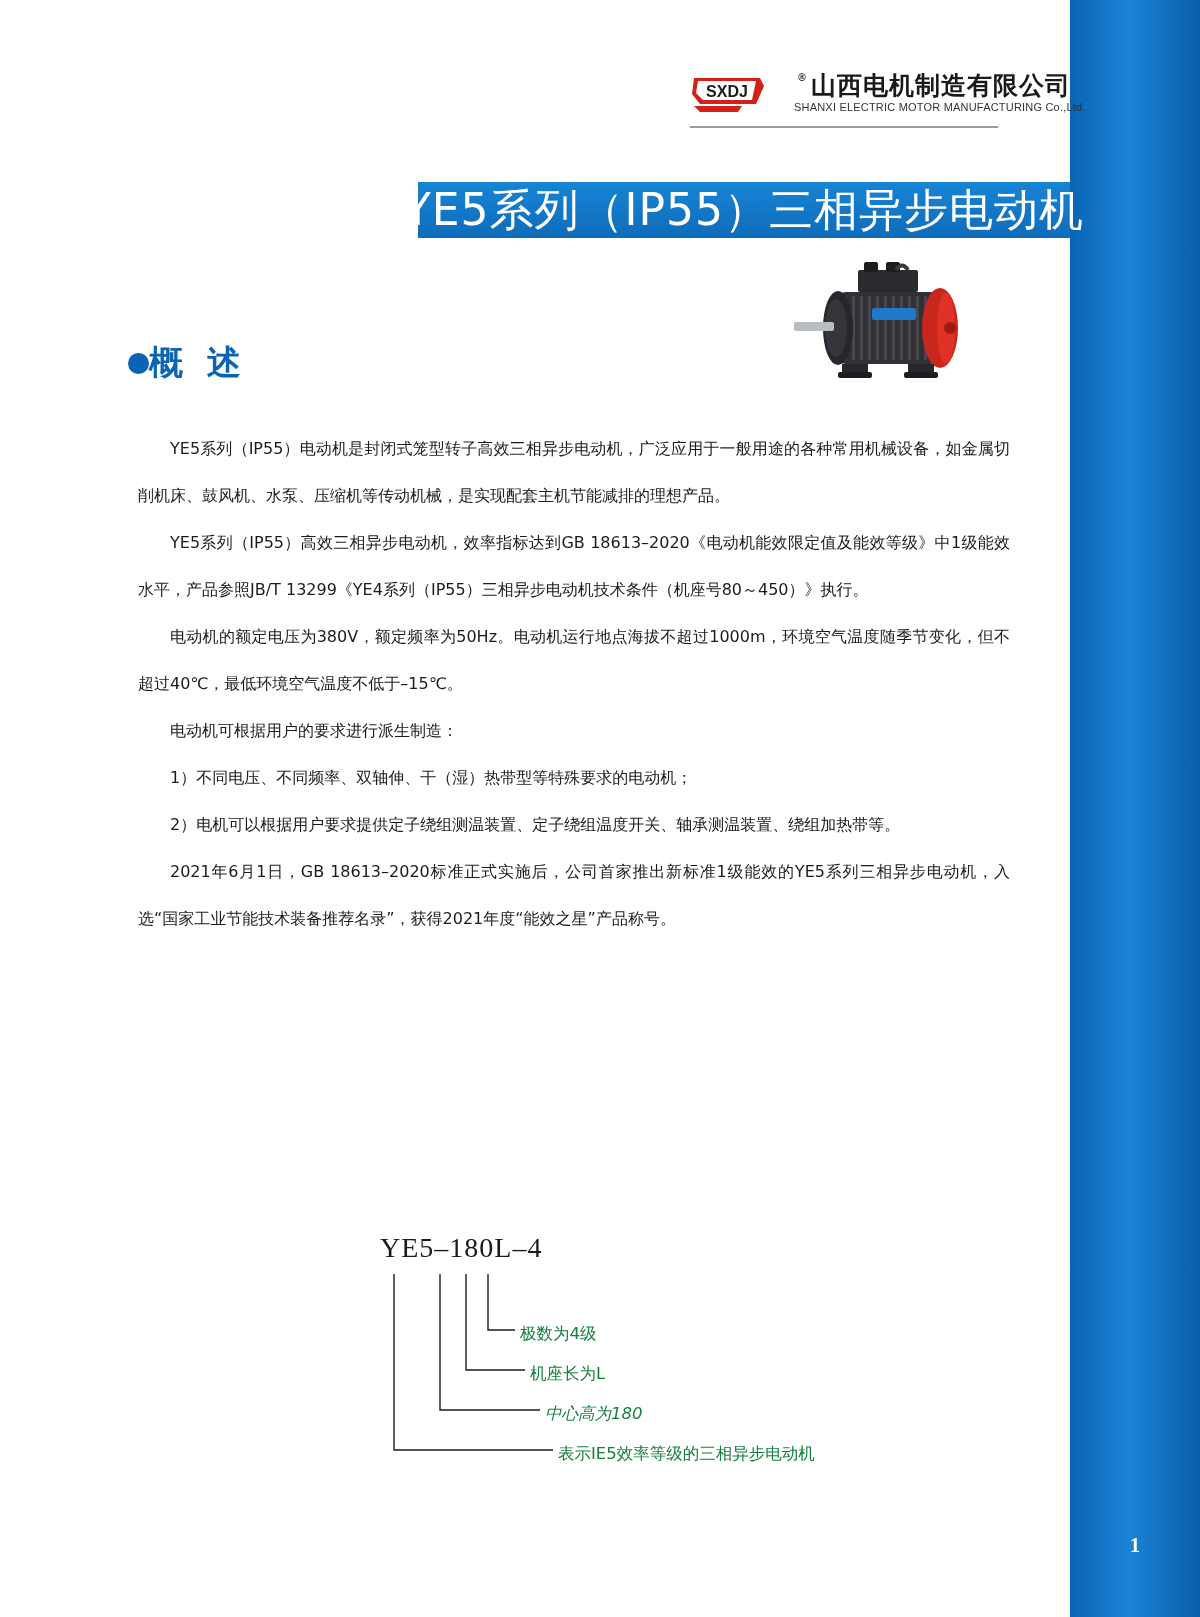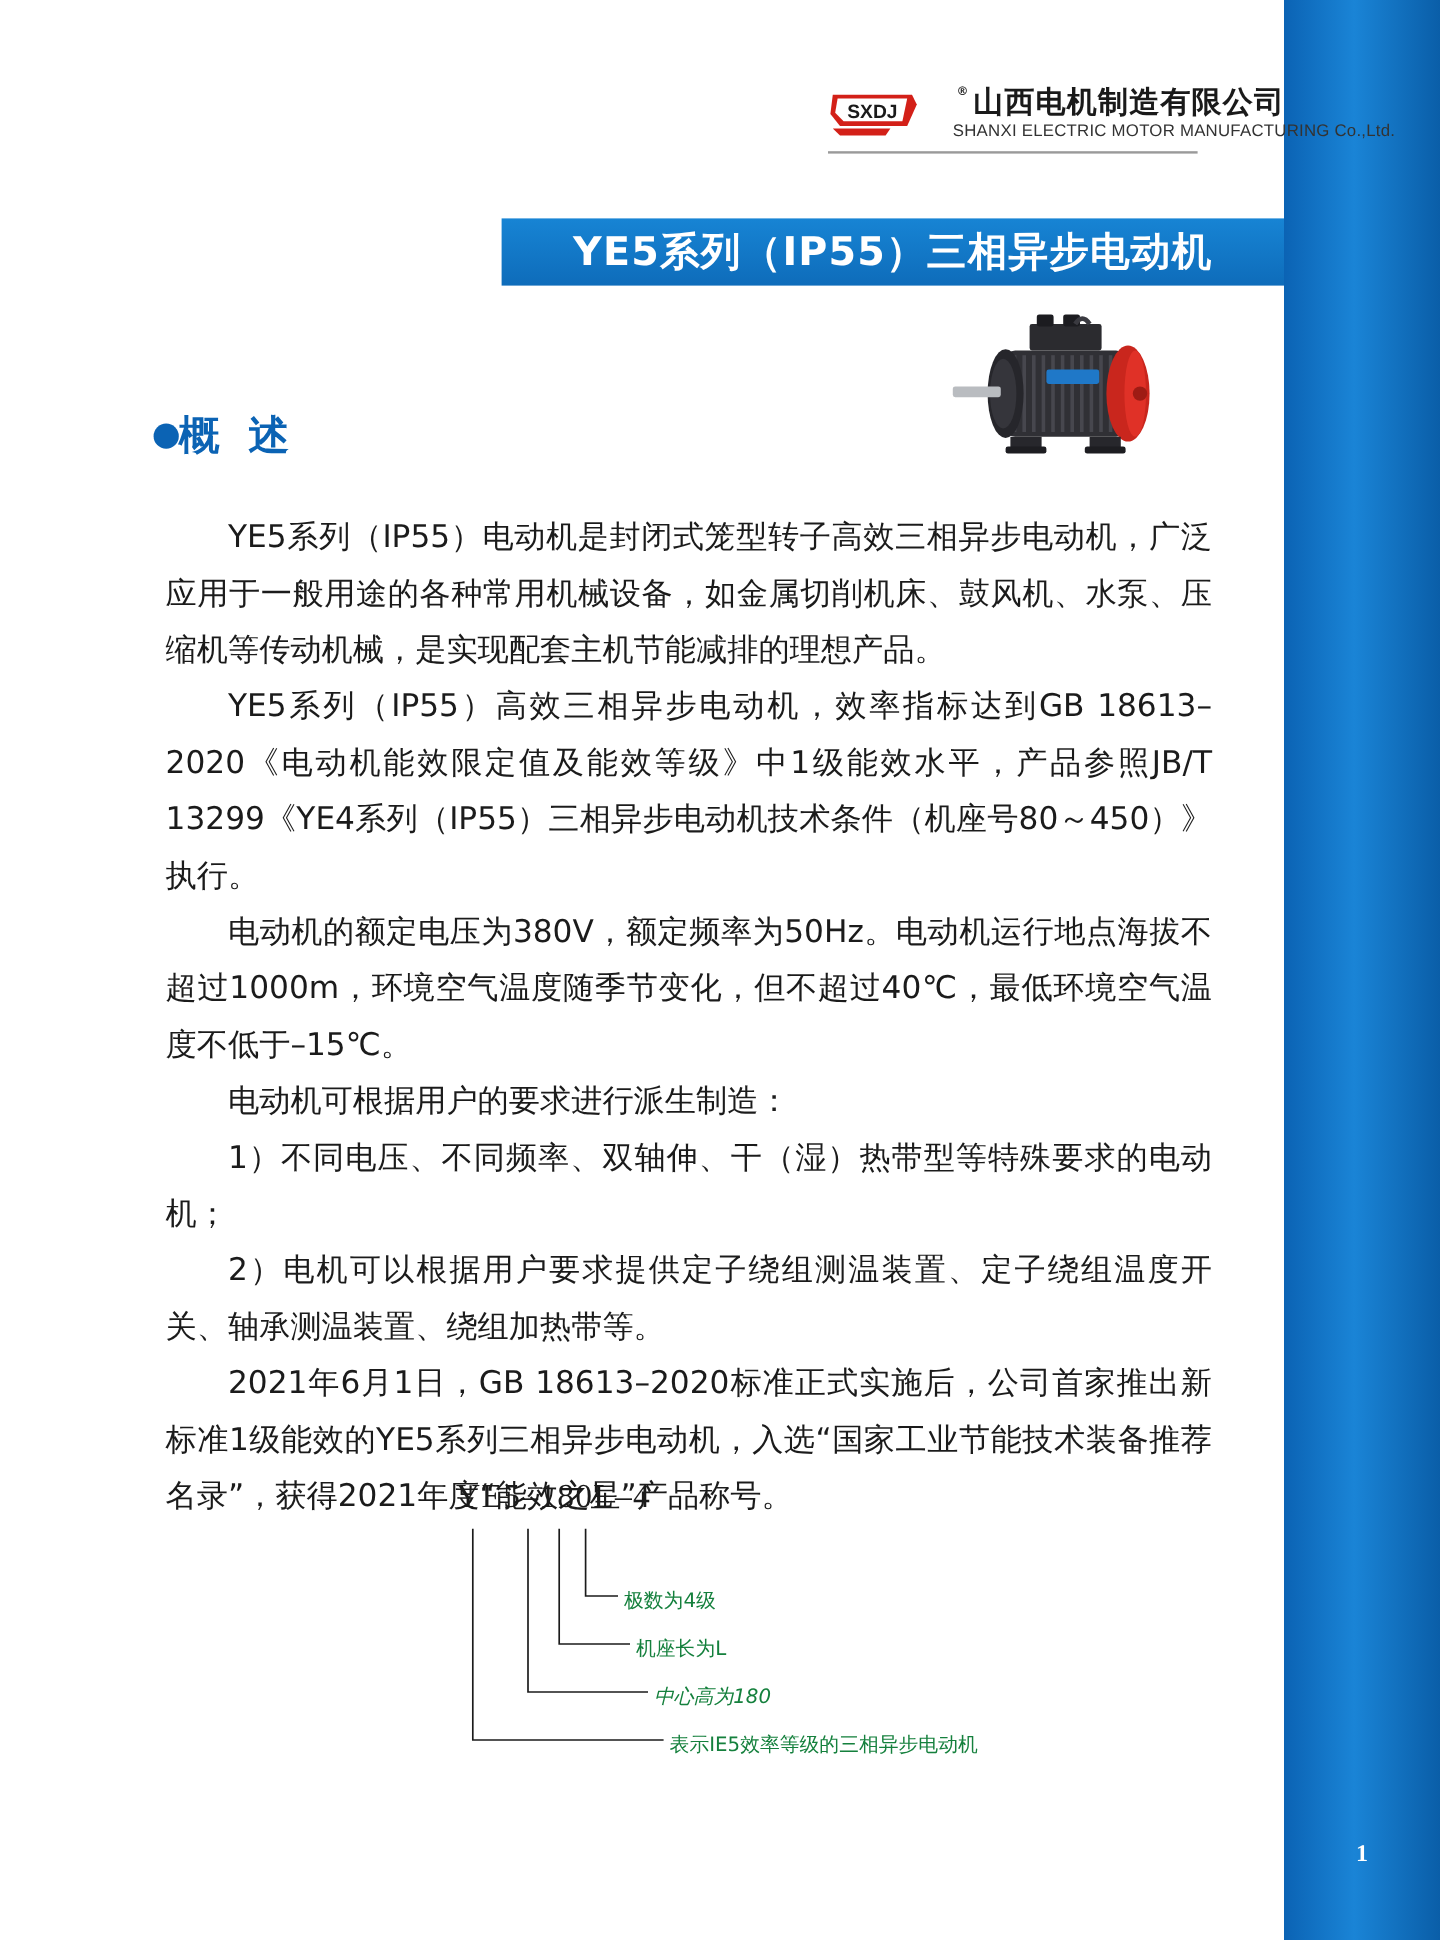--- a/index.html
+++ b/index.html
@@ -62,21 +62,21 @@
     margin-left: 16px;
   }
   .logo-cn {
     font-size: 25px;
     font-weight: bold;
     color: #1a1a1a;
     letter-spacing: 1px;
     font-family: "DejaVu Sans", sans-serif;
   }
   .logo-en {
-    font-size: 14px;
+    font-size: 11px;
     color: #333;
     letter-spacing: 0.2px;
     margin-top: 3px;
     font-family: "Liberation Sans", sans-serif;
   }
   .reg-mark {
     font-size: 10px;
     vertical-align: top;
     color: #333;
     margin-left: 3px;
@@ -98,22 +98,22 @@
     top: 182px;
     width: 652px;
     height: 56px;
     background: linear-gradient(to bottom, #1784d4 0%, #0e6cba 100%);
     display: flex;
     align-items: center;
     justify-content: center;
   }
   .title-bar .title-text {
     color: #ffffff;
-    font-size: 33px;
-    font-weight: bold;
+    font-size: 44px;
+    font-weight: normal;
     letter-spacing: 1px;
     font-family: "DejaVu Sans", sans-serif;
     white-space: nowrap;
   }
 
   
   .motor-photo {
     position: absolute;
     left: 780px;
     top: 252px;
@@ -143,21 +143,21 @@
     letter-spacing: 6px;
     font-family: "DejaVu Sans", sans-serif;
   }
 
   
   .body-text {
     position: absolute;
     left: 138px;
     top: 425px;
     width: 872px;
-    font-size: 26px;
+    font-size: 16px;
     color: #1b1b1b;
     line-height: 47px;
     font-family: "DejaVu Sans", sans-serif;
     text-align: justify;
   }
   .body-text p {
     margin: 0;
     text-indent: 2em;
   }
 

